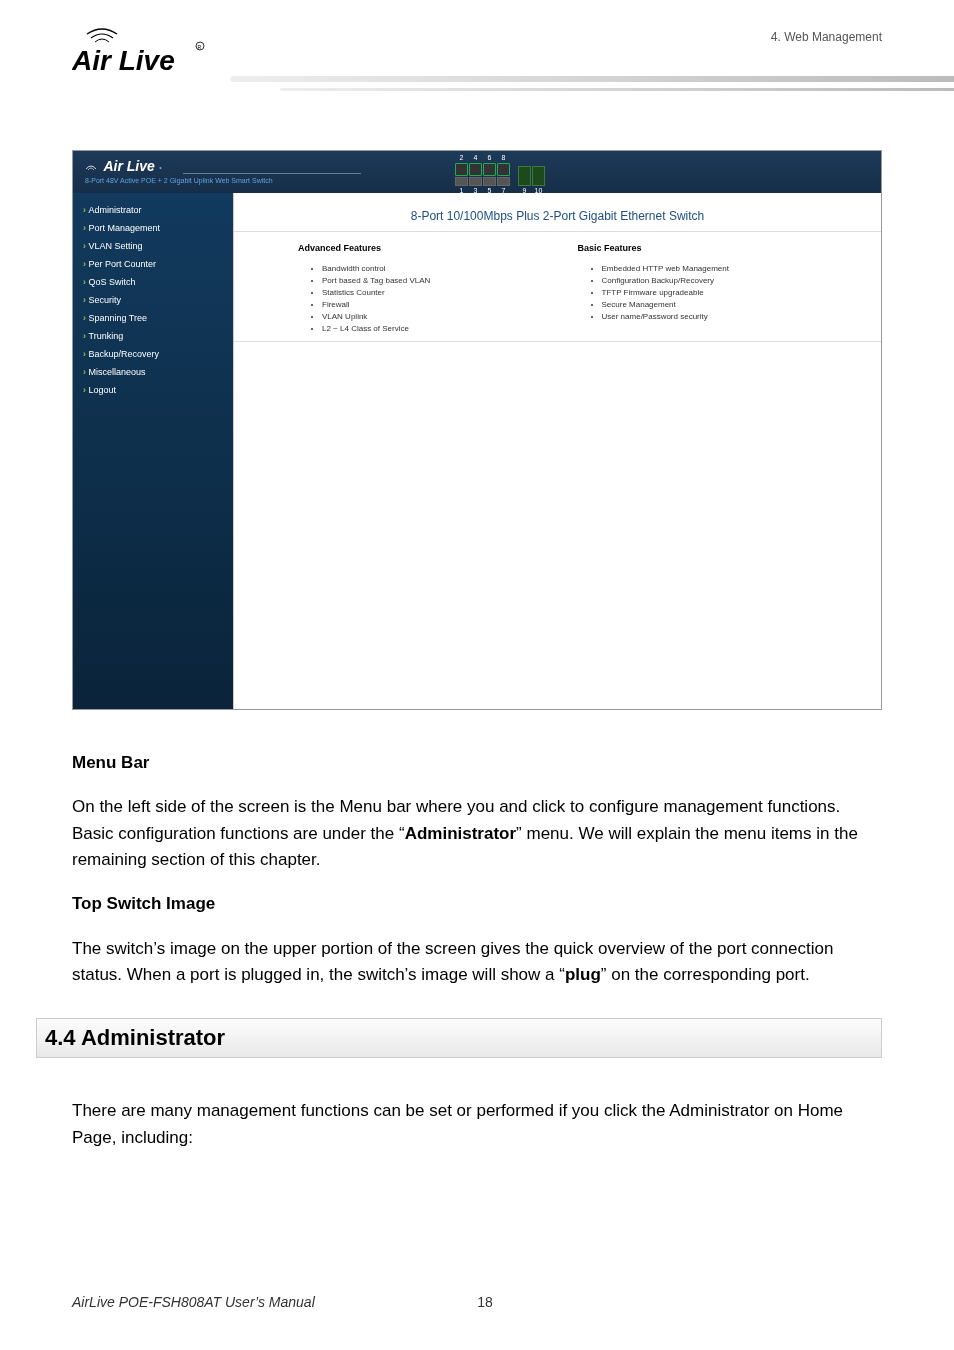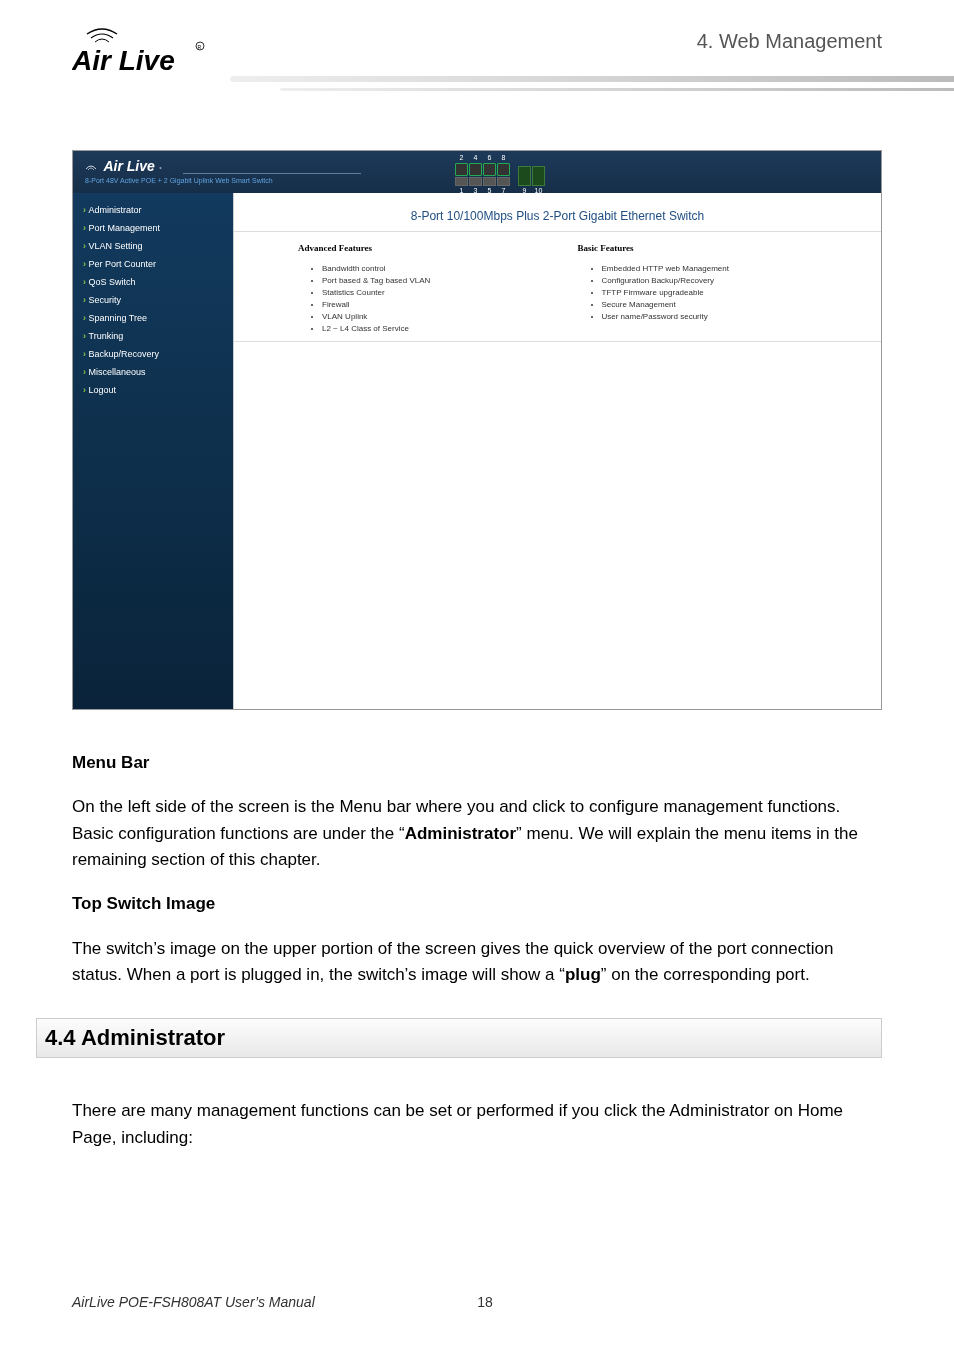--- a/index.html
+++ b/index.html
@@ -1,21 +1,21 @@
 <!DOCTYPE html>
 <html><head>
   <meta charset="utf-8">
   <style>
     * { margin: 0; padding: 0; box-sizing: border-box; }
     body { background: #fff; font-family: Arial, sans-serif; width: 954px; height: 1350px; position: relative; color: #000; }
     
     .page-header { position: relative; height: 100px; }
     .logo-area { position: absolute; left: 72px; top: 20px; }
     .logo-area svg { width: 140px; height: 70px; }
-    .chapter-label { position: absolute; right: 72px; top: 30px; font-family: Arial, sans-serif; font-size: 20px; color: #555; }
+    .chapter-label { position: absolute; right: 72px; top: 30px; font-family: Arial, sans-serif; font-size: 12px; color: #555; }
     .header-line { position: absolute; left: 230px; right: 0; top: 76px; height: 6px; background: linear-gradient(to right, #eee, #bbb); border-radius: 3px 0 0 3px; }
     .header-line2 { position: absolute; left: 280px; right: 0; top: 88px; height: 3px; background: linear-gradient(to right, #eee, #bbb); border-radius: 2px 0 0 2px; }
 
     .screenshot { margin: 50px 72px 0 72px; border: 1px solid #999; background: #fff; height: 560px; position: relative; overflow: hidden; }
 
     .app-header { height: 42px; background: linear-gradient(to bottom, #1d3a5a 0%, #162e48 100%); position: relative; }
     .app-logo { position: absolute; left: 12px; top: 6px; }
     .app-logo .brand { color: #fff; font-weight: bold; font-style: italic; font-size: 14px; font-family: Arial, sans-serif; }
     .app-logo .sub { color: #5fa3df; font-size: 7px; font-family: Arial, sans-serif; margin-top: 2px; }
     .app-logo .wifi { display: inline-block; margin-right: 2px; }
@@ -32,21 +32,21 @@
 
     .app-body { display: flex; height: calc(100% - 42px); }
     .sidebar { width: 160px; background: linear-gradient(to bottom, #123a5e 0%, #0d2d48 60%, #0a233a 100%); padding: 8px 0; }
     .sidebar-item { color: #fff; font-size: 9px; padding: 4px 10px; cursor: pointer; font-family: Arial, sans-serif; }
     .sidebar-item::before { content: "› "; color: #8bc34a; font-weight: bold; }
 
     .content-area { flex: 1; background: #fff; padding: 16px 24px; border-left: 1px solid #ccc; position: relative; }
     .content-title { text-align: center; color: #1e4e82; font-size: 12px; font-weight: normal; font-family: Arial, sans-serif; margin-bottom: 20px; }
     .feature-cols { display: flex; gap: 40px; padding: 0 40px; }
     .fcol { flex: 1; }
-    .fcol-title { font-size: 9px; font-weight: bold; font-family: Liberation Serif, serif; margin-bottom: 10px; color: #000; }
+    .fcol-title { font-size: 9px; font-weight: bold; font-family: Liberation Sans, sans-serif; margin-bottom: 10px; color: #000; }
     .fcol ul { list-style: disc; padding-left: 24px; }
     .fcol li { font-size: 8px; color: #333; font-family: Arial, sans-serif; line-height: 1.5; }
     .content-divider { position: absolute; left: 0; right: 0; top: 38px; height: 1px; background: #ddd; }
     .content-divider2 { position: absolute; left: 0; right: 0; top: 148px; height: 1px; background: #ddd; }
 
     .body-text { margin: 40px 72px 0 72px; font-family: Arial, sans-serif; font-size: 17px; line-height: 1.55; color: #000; }
     .body-text h3 { font-size: 17px; font-weight: bold; margin-bottom: 18px; }
     .body-text p { margin-bottom: 18px; }
     .body-text strong { font-weight: bold; }
 

